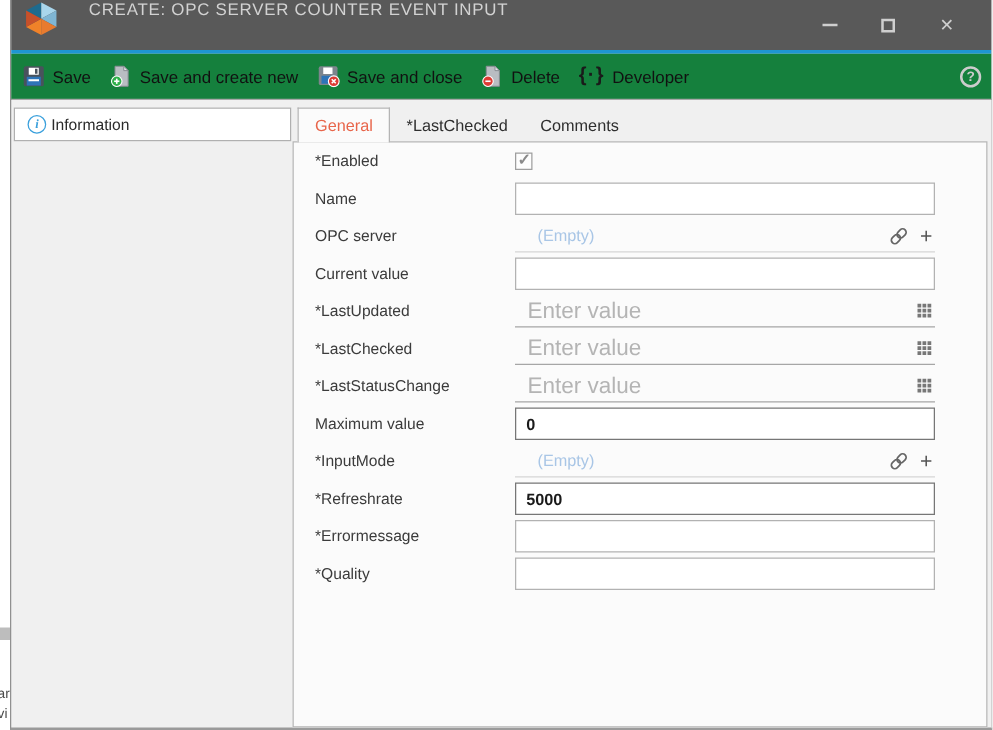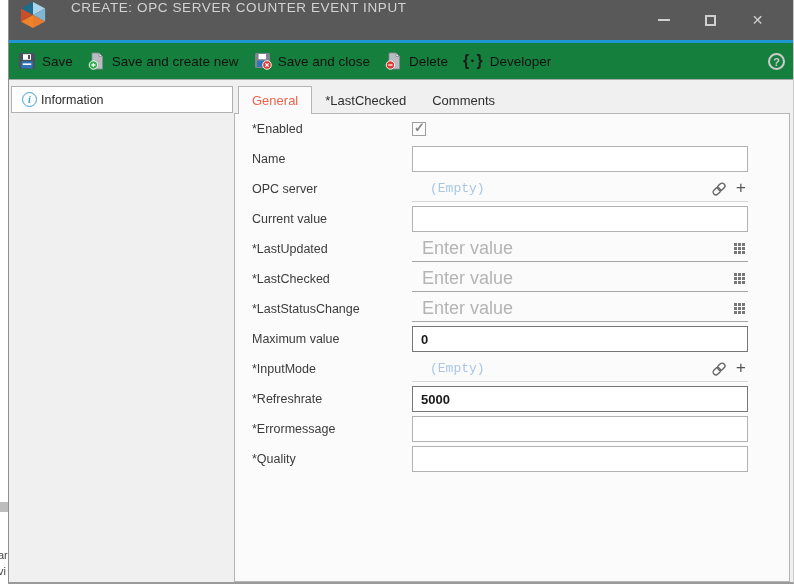--- a/index.html
+++ b/index.html
@@ -93,21 +93,21 @@
   .checkbox .check { position:absolute; left:1px; top:-3px; color:#8a8a8a; font-size:13px; font-weight:bold; }
 
   .date-field { width:100%; height:26px; border-bottom:1px solid #a6a6a6; display:flex; align-items:center; padding:0 3px 0 10px; }
   .date-field .ph { flex:1; font-size:18px; color:#b4b4b4; }
   .grid-icon { width:11px; height:11px; position:relative; flex:none; }
   .grid-icon::before {
     content:""; position:absolute; left:0; top:0; width:3px; height:3px; background:#777;
     box-shadow:4px 0 #777, 8px 0 #777, 0 4px #777, 4px 4px #777, 8px 4px #777, 0 8px #777, 4px 8px #777, 8px 8px #777;
   }
 
-  .lookup-field { width:100%; height:26px; border-bottom:1px solid #d6d6d6; display:flex; align-items:center; padding:0 2px 0 18px;font-family:Liberation Mono, monospace; }
+  .lookup-field { width:100%; height:26px; border-bottom:1px solid #d6d6d6; display:flex; align-items:center; padding:0 2px 0 18px; }
   .lookup-field .empty-val { flex:1; font-size:13px; color:#a9c6e6; }
   .lookup-field .link-icon { width:16px; height:16px; margin-right:9px; }
   .lookup-field .plus-icon { font-size:17px; color:#555; line-height:1; font-weight:normal; }
 
   .tb-icon { width:18px; height:18px; flex:none; }
 </style>
 </head>
 <body>
 
 <div class="underlay">

